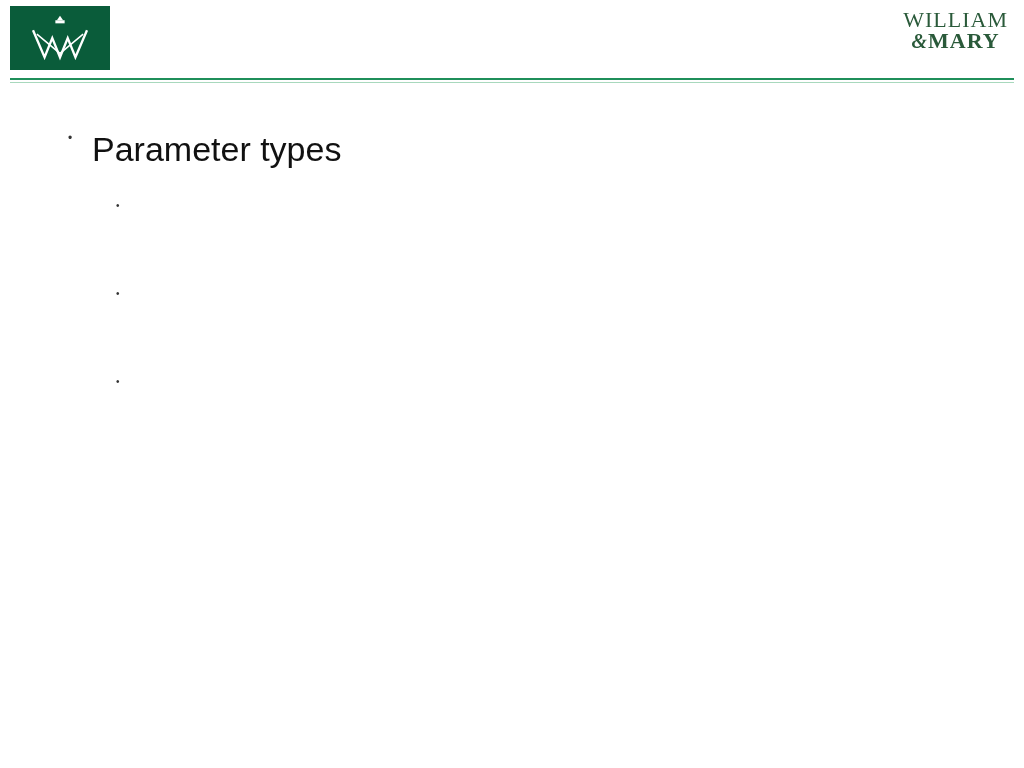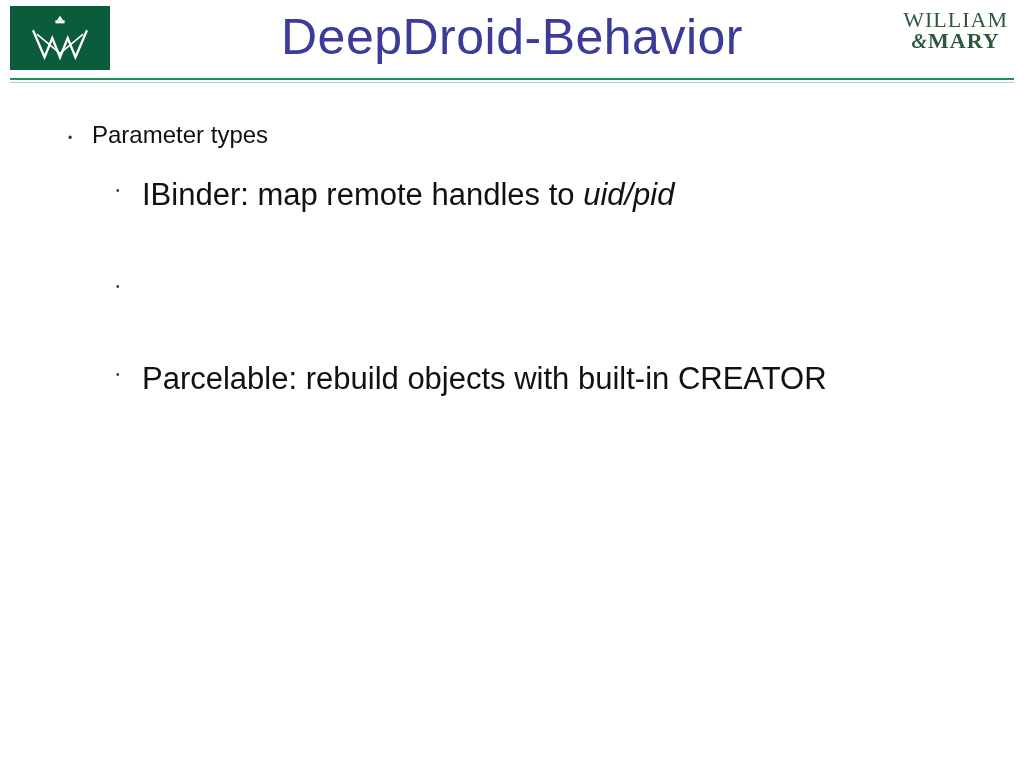--- a/index.html
+++ b/index.html
@@ -21,21 +21,21 @@
   }
   .logo-right .line1 { font-size: 22px; letter-spacing: 1px; font-variant: small-caps; }
   .logo-right .line2 { font-size: 22px; letter-spacing: 1px; font-variant: small-caps; font-weight: bold; }
   .logo-right .amp { font-style: italic; font-size: 20px; }
   .rule-wrap { position: absolute; left: 10px; right: 10px; top: 78px; }
   .rule1 { height: 2px; background: #1f8f5a; }
   .rule2 { height: 1px; background: #a8d8bd; margin-top: 2px; }
   .content { position: absolute; left: 64px; top: 120px; right: 40px; color: #111; }
   .l1 { display: flex; align-items: flex-start; margin-bottom: 18px; }
   .l1 .dot { width: 28px; flex: 0 0 28px; font-size: 12px; color: #333; line-height: 36px; text-align: left; padding-left: 4px; }
-  .l1 .txt { font-size: 24px; line-height: 1.25; }
+  .l1 .txt { font-size: 34px; line-height: 1.25; margin-top: 8px; }
   .l2group { margin-left: 48px; margin-top: 6px; }
   .l2 { display: flex; align-items: flex-start; margin-bottom: 54px; }
   .l2:last-child { margin-bottom: 0; }
   .l2 .dot { width: 30px; flex: 0 0 30px; font-size: 10px; color: #333; line-height: 34px; text-align: left; padding-left: 4px; }
   .l2 .txt { font-size: 31px; line-height: 1.35; max-width: 780px; }
   .ital { font-style: italic; }
 </style>
 </head>
 <body>
 
@@ -46,21 +46,20 @@
       <svg viewBox="0 0 100 70">
         <g fill="none" stroke="#ffffff" stroke-width="2">
           <path d="M50 6 l-4 6 h8 z" fill="#ffffff" stroke="none"></path>
           <rect x="44" y="12" width="12" height="4" fill="#ffffff" stroke="none"></rect>
           <path d="M15 25 L30 60 L40 35 L50 60 L60 35 L70 60 L85 25" stroke-width="3"></path>
           <path d="M20 30 L50 55 L80 30" stroke-width="2"></path>
         </g>
       </svg>
     </div>
 
-    <div class="title">DeepDroid-Behavior</div>
 
     <div class="logo-right">
       <div class="line1">WILLIAM</div>
       <div class="line2">
         <span class="amp">&amp;</span><span>MARY</span>
       </div>
     </div>
 
     <div class="rule-wrap">
       <div class="rule1"></div>
@@ -71,32 +70,26 @@
   <div class="content">
     <div class="l1">
       <div class="dot">•</div>
       <div class="txt">Parameter types</div>
     </div>
 
     <div class="l2group">
 
       <div class="l2">
         <div class="dot">•</div>
-        <div class="txt">
-          <span>IBinder: map remote handles to </span><span class="ital">uid/pid</span><span></span>
-        </div>
       </div>
 
       <div class="l2">
         <div class="dot">•</div>
       </div>
 
       <div class="l2">
         <div class="dot">•</div>
-        <div class="txt">
-          <span>Parcelable: rebuild objects with built-in CREATOR</span><span class="ital"></span><span></span>
-        </div>
       </div>
 
     </div>
   </div>
 
 </div>
 
 </body></html>

